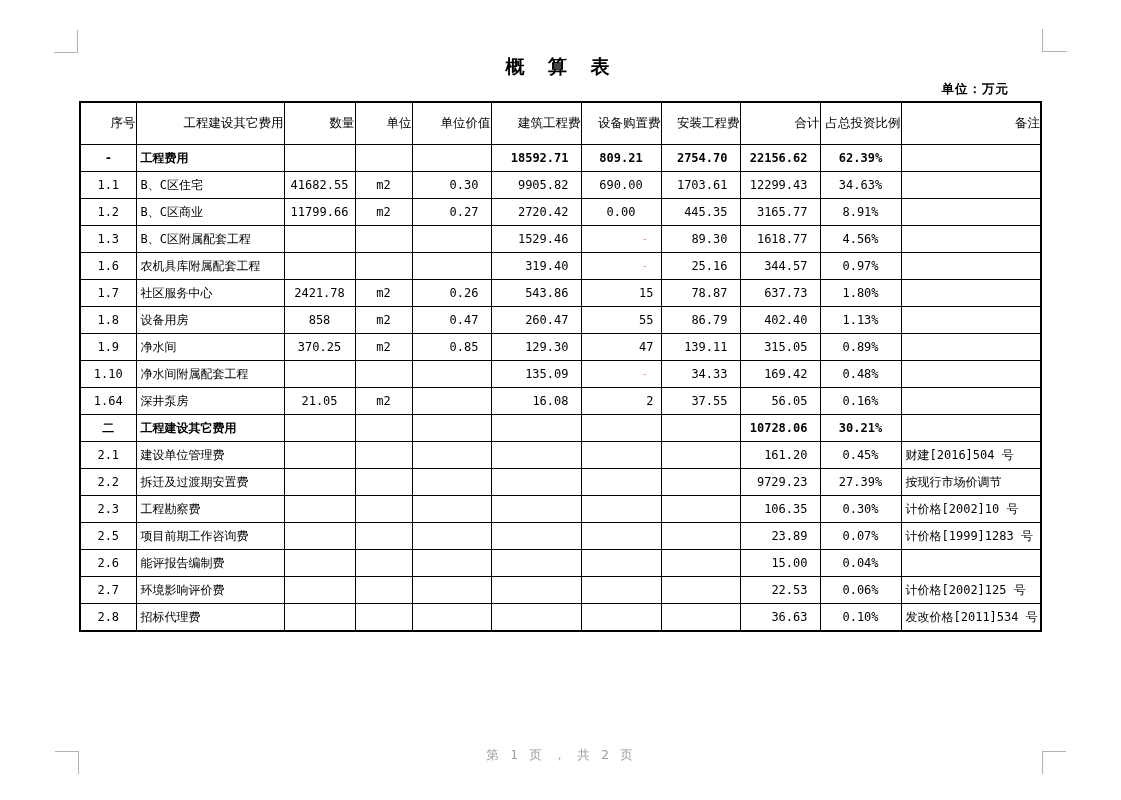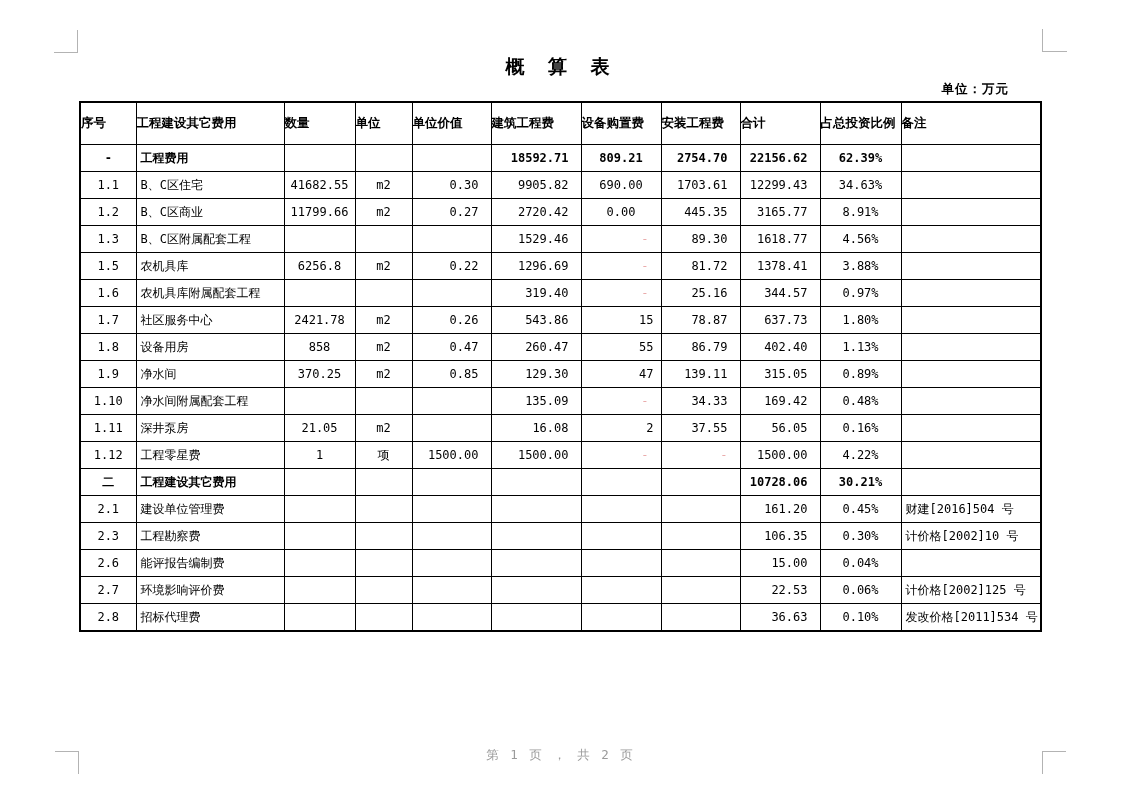--- a/index.html
+++ b/index.html
@@ -15,21 +15,21 @@
   .unit-note{
     position:absolute;top:81px;right:112px;
     font-size:12.5px;font-weight:bold;letter-spacing:1px;
   }
   .tbl-wrap{position:absolute;left:79px;top:101px;}
   table{border-collapse:collapse;table-layout:fixed;border:2px solid #000;}
   th,td{
     border:1px solid #000;font-size:12px;overflow:hidden;white-space:nowrap;
     padding:0;vertical-align:middle;
   }
-  th{height:41px;font-size:12.5px;font-weight:bold;text-align:left;}
+  th{height:41px;font-size:12.5px;font-weight:normal;text-align:right;}
   td{height:26px;}
   .al-c{text-align:center;}
   .al-l{text-align:left;padding-left:4px;margin-top:23px;}
   .al-r{text-align:right;padding-right:12px;}
   .pr-sm{padding-right:7px;}
   .pink{color:#eaacac;}
   .bold-row td{font-weight:bold;}
   .page-footer{
     position:absolute;top:747px;left:0;width:1121px;text-align:center;
     font-size:12.5px;color:#9a9a9a;letter-spacing:2px;
@@ -128,33 +128,20 @@
           <td class="al-c"></td>
           <td class="al-r"></td>
           <td class="al-r">1529.46</td>
           <td class="al-r pink">-</td>
           <td class="al-r">89.30</td>
           <td class="al-r">1618.77</td>
           <td class="al-c">4.56%</td>
           <td class="al-l"></td>
         </tr>
         <tr>
-          <td class="al-c">1.5</td>
-          <td class="al-l">农机具库</td>
-          <td class="al-c">6256.8</td>
-          <td class="al-c">m2</td>
-          <td class="al-r">0.22</td>
-          <td class="al-r">1296.69</td>
-          <td class="al-r pink">-</td>
-          <td class="al-r">81.72</td>
-          <td class="al-r">1378.41</td>
-          <td class="al-c">3.88%</td>
-          <td class="al-l"></td>
-        </tr>
-        <tr>
           <td class="al-c">1.6</td>
           <td class="al-l">农机具库附属配套工程</td>
           <td class="al-c"></td>
           <td class="al-c"></td>
           <td class="al-r"></td>
           <td class="al-r">319.40</td>
           <td class="al-r pink">-</td>
           <td class="al-r">25.16</td>
           <td class="al-r">344.57</td>
           <td class="al-c">0.97%</td>
@@ -206,45 +193,32 @@
           <td class="al-c"></td>
           <td class="al-r"></td>
           <td class="al-r">135.09</td>
           <td class="al-r pink">-</td>
           <td class="al-r">34.33</td>
           <td class="al-r">169.42</td>
           <td class="al-c">0.48%</td>
           <td class="al-l"></td>
         </tr>
         <tr>
-          <td class="al-c">1.11</td>
+          <td class="al-c">1.64</td>
           <td class="al-l">深井泵房</td>
           <td class="al-c">21.05</td>
           <td class="al-c">m2</td>
           <td class="al-r"></td>
           <td class="al-r">16.08</td>
           <td class="al-r pr-sm">2</td>
           <td class="al-r">37.55</td>
           <td class="al-r">56.05</td>
           <td class="al-c">0.16%</td>
           <td class="al-l"></td>
         </tr>
-        <tr>
-          <td class="al-c">1.12</td>
-          <td class="al-l">工程零星费</td>
-          <td class="al-c">1</td>
-          <td class="al-c">项</td>
-          <td class="al-r">1500.00</td>
-          <td class="al-r">1500.00</td>
-          <td class="al-r pink">-</td>
-          <td class="al-r pink">-</td>
-          <td class="al-r">1500.00</td>
-          <td class="al-c">4.22%</td>
-          <td class="al-l"></td>
-        </tr>
         <tr class="bold-row">
           <td class="al-c">二</td>
           <td class="al-l">工程建设其它费用</td>
           <td class="al-c"></td>
           <td class="al-c"></td>
           <td class="al-r"></td>
           <td class="al-r"></td>
           <td class="al-c"></td>
           <td class="al-r"></td>
           <td class="al-r">10728.06</td>
@@ -258,33 +232,59 @@
           <td class="al-c"></td>
           <td class="al-r"></td>
           <td class="al-r"></td>
           <td class="al-c"></td>
           <td class="al-r"></td>
           <td class="al-r">161.20</td>
           <td class="al-c">0.45%</td>
           <td class="al-l">财建[2016]504 号</td>
         </tr>
         <tr>
+          <td class="al-c">2.2</td>
+          <td class="al-l">拆迁及过渡期安置费</td>
+          <td class="al-c"></td>
+          <td class="al-c"></td>
+          <td class="al-r"></td>
+          <td class="al-r"></td>
+          <td class="al-c"></td>
+          <td class="al-r"></td>
+          <td class="al-r">9729.23</td>
+          <td class="al-c">27.39%</td>
+          <td class="al-l">按现行市场价调节</td>
+        </tr>
+        <tr>
           <td class="al-c">2.3</td>
           <td class="al-l">工程勘察费</td>
           <td class="al-c"></td>
           <td class="al-c"></td>
           <td class="al-r"></td>
           <td class="al-r"></td>
           <td class="al-c"></td>
           <td class="al-r"></td>
           <td class="al-r">106.35</td>
           <td class="al-c">0.30%</td>
           <td class="al-l">计价格[2002]10 号</td>
         </tr>
         <tr>
+          <td class="al-c">2.5</td>
+          <td class="al-l">项目前期工作咨询费</td>
+          <td class="al-c"></td>
+          <td class="al-c"></td>
+          <td class="al-r"></td>
+          <td class="al-r"></td>
+          <td class="al-c"></td>
+          <td class="al-r"></td>
+          <td class="al-r">23.89</td>
+          <td class="al-c">0.07%</td>
+          <td class="al-l">计价格[1999]1283 号</td>
+        </tr>
+        <tr>
           <td class="al-c">2.6</td>
           <td class="al-l">能评报告编制费</td>
           <td class="al-c"></td>
           <td class="al-c"></td>
           <td class="al-r"></td>
           <td class="al-r"></td>
           <td class="al-c"></td>
           <td class="al-r"></td>
           <td class="al-r">15.00</td>
           <td class="al-c">0.04%</td>

